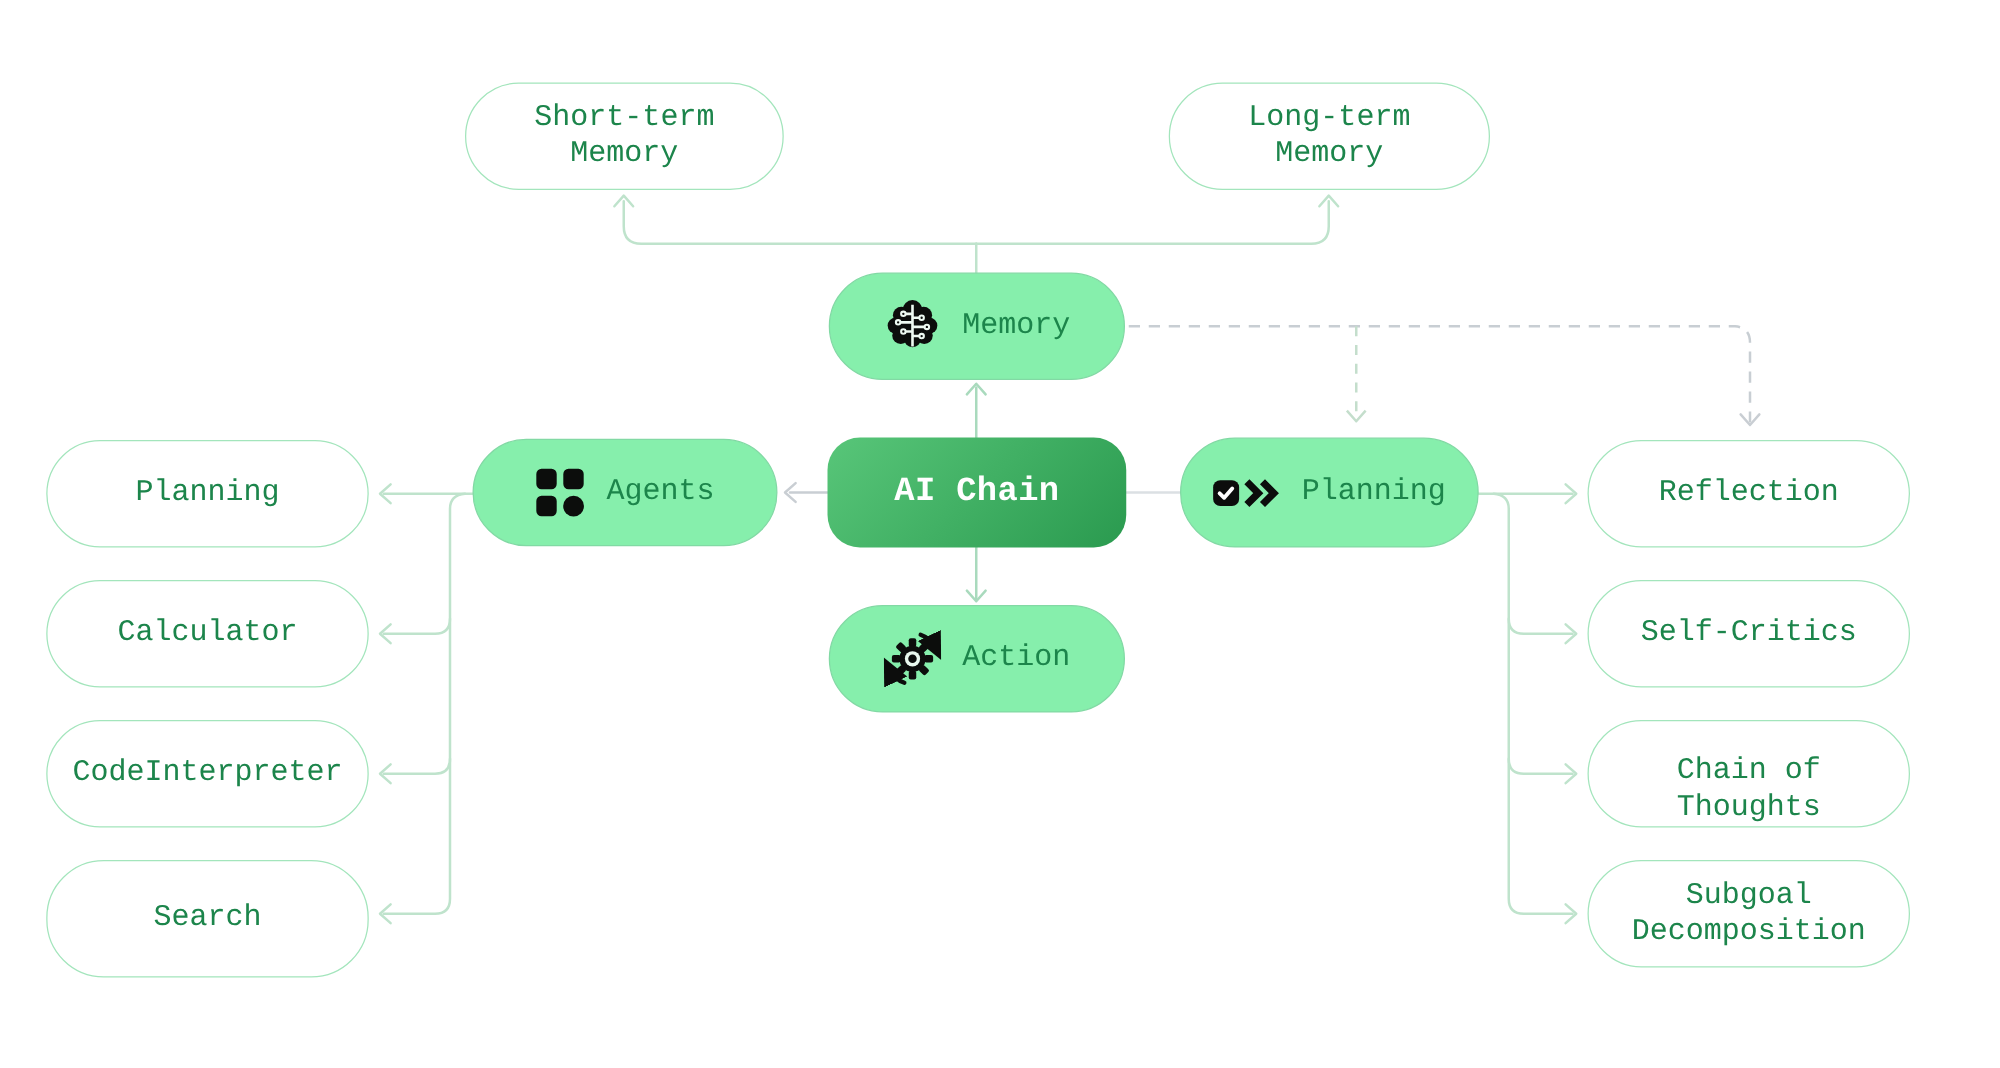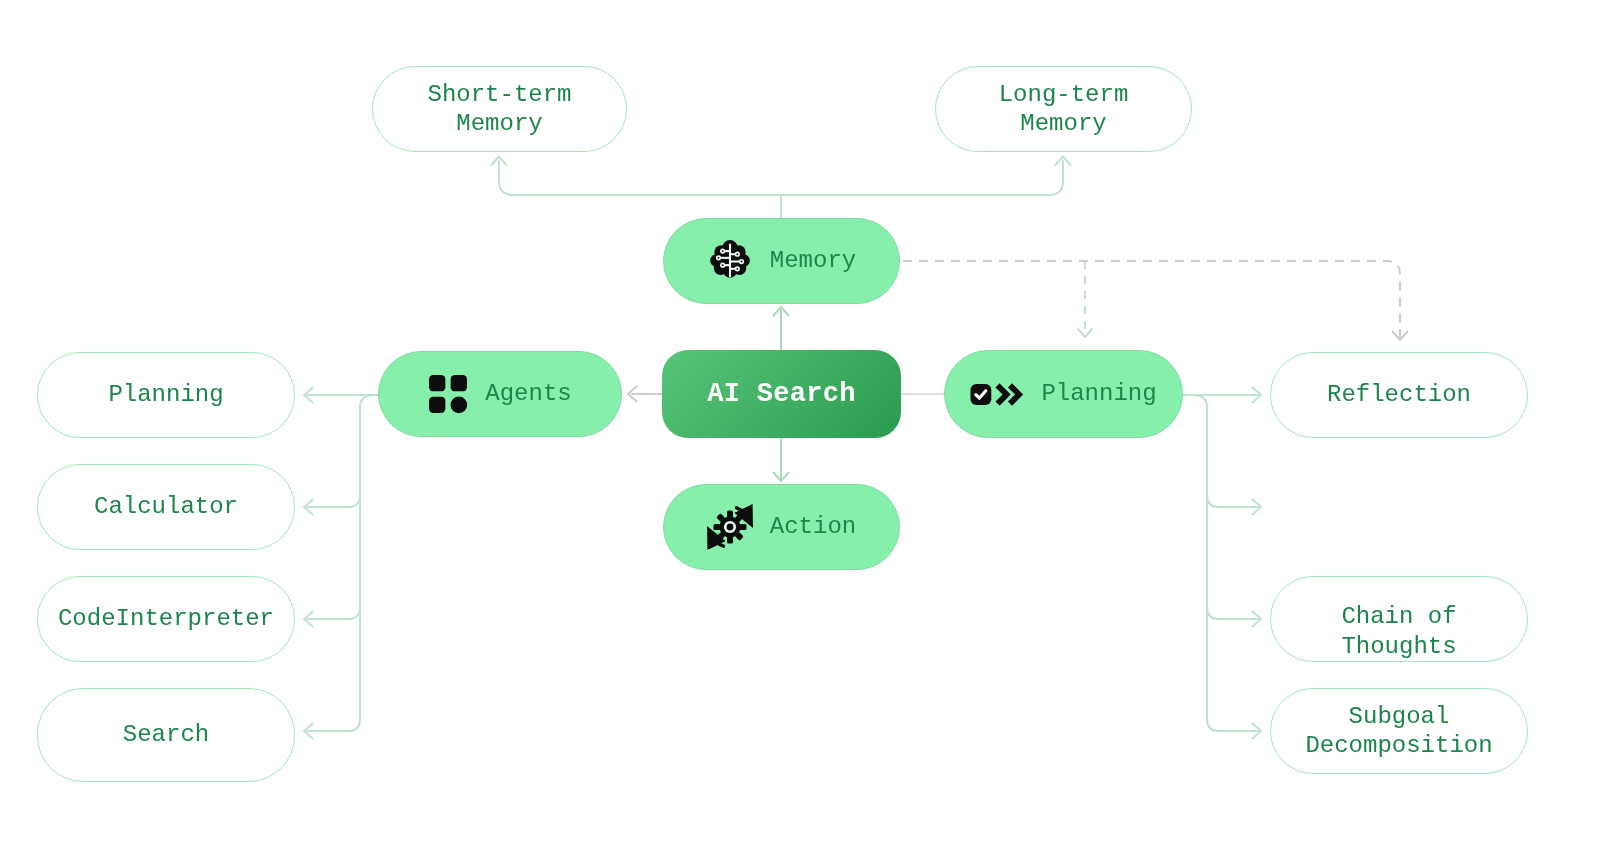--- a/index.html
+++ b/index.html
@@ -190,21 +190,21 @@
         <rect x="1" y="1" width="15.5" height="15.5" rx="4"></rect>
         <rect x="21.5" y="1" width="15.5" height="15.5" rx="4"></rect>
         <rect x="1" y="21.5" width="15.5" height="15.5" rx="4"></rect>
         <circle cx="29.3" cy="29.3" r="7.9"></circle>
       </g>
     </svg>
     <span>Agents</span>
   </div>
 
   <div class="node center-node" style="left:662px; top:350px; width:239px; height:88px;">
-    <span>AI Search</span>
+    <span>AI Chain</span>
   </div>
 
   <div class="node hub" style="left:944px; top:350px; width:239px; height:88px;">
     <svg class="icon" width="54" height="27" viewBox="0 0 52 26">
       <rect x="0.5" y="3" width="20" height="20" rx="5.5" fill="#0c0d0c"></rect>
       <path d="M5.5 13.2 L9 16.6 L15.2 9.4" stroke="#ffffff" stroke-width="3" fill="none" stroke-linecap="round" stroke-linejoin="round"></path>
       <path d="M26.5 4.2 L35.3 13 L26.5 21.8" stroke="#0c0d0c" stroke-width="5.5" fill="none"></path>
       <path d="M38.5 4.2 L47.3 13 L38.5 21.8" stroke="#0c0d0c" stroke-width="5.5" fill="none"></path>
     </svg>
     <span>Planning</span>
@@ -243,20 +243,23 @@
   <div class="node leaf" style="left:37px; top:464px; width:258px; height:86px;justify-content:center;">
     <span>Calculator</span>
   </div>
   <div class="node leaf" style="left:37px; top:576px; width:258px; height:86px;">
     <span>CodeInterpreter</span>
   </div>
   <div class="node leaf" style="left:37px; top:688px; width:258px; height:94px;">
     <span>Search</span>
   </div>
 
+  <div class="node leaf" style="left:1270px; top:464px; width:258px; height:86px;">
+    <span>Self-Critics</span>
+  </div>
   <div class="node leaf" style="left:1270px; top:576px; width:258px; height:86px;align-items:flex-end;">
     <span>Chain of Thoughts</span>
   </div>
   <div class="node leaf" style="left:1270px; top:688px; width:258px; height:86px; padding:0 34px;">
     <span>Subgoal Decomposition</span>
   </div>
 
 </div>
 
 </body></html>

